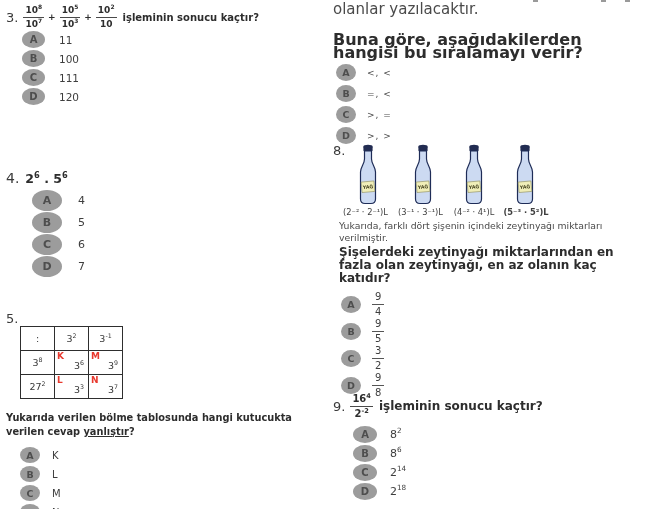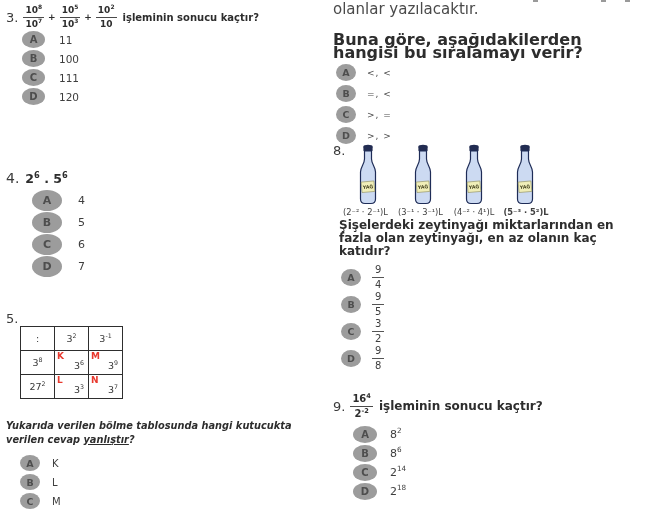--- a/index.html
+++ b/index.html
@@ -155,21 +155,21 @@
           <span class="cell-label">L</span>
           <span class="cell-off"><span>3</span><sup>3</sup></span>
         </td>
         <td>
           <span class="cell-label">N</span>
           <span class="cell-off"><span>3</span><sup>7</sup></span>
         </td>
       </tr>
     </tbody>
       </table>
-    <div class="boldq" style="font-size:9.8px; line-height:13.5px; margin-top:20px; width:308px;font-style:italic;">
+    <div class="boldq" style="font-size:9.8px; line-height:13.5px; margin-top:12px; width:308px;">
       <span>Yukarıda verilen bölme tablosunda hangi kutucukta verilen cevap </span><span style="text-decoration:underline; text-underline-offset:1px;">yanlıştır</span><span>?</span>
     </div>
     <div style="margin-top:9px; padding-left:14px;">
       <div class="opt">
         <span class="circ">A</span>
         <span class="oval">K</span>
       </div>
       <div class="opt">
         <span class="circ">B</span>
         <span class="oval">L</span>
@@ -252,20 +252,21 @@
           </g>
         </svg>
       </div>
     </div>
     <div style="display:flex; margin-left:6px; margin-top:1px;">
       <span style="width:53px; text-align:center; font-size:8.3px; color:#3f3f3f;">(2⁻² · 2⁻¹)L</span>
       <span style="width:53px; text-align:center; font-size:8.3px; color:#3f3f3f; margin-left:2px;">(3⁻¹ · 3⁻¹)L</span>
       <span style="width:50px; text-align:center; font-size:8.3px; color:#3f3f3f; margin-left:2px;">(4⁻² · 4¹)L</span>
       <span style="width:50px; text-align:center; font-size:8.3px; color:#3f3f3f; margin-left:2px;font-weight:bold;">(5⁻³ · 5²)L</span>
     </div>
+    <div style="font-size:9.3px; color:#4a4a4a; margin-top:3px; margin-left:6px; line-height:12px;">Yukarıda, farklı dört şişenin içindeki zeytinyağı miktarları verilmiştir.</div>
     <div class="boldq" style="font-size:12px; margin-top:2px; margin-left:6px; line-height:13px; width:306px;">Şişelerdeki zeytinyağı miktarlarından en fazla olan zeytinyağı, en az olanın kaç katıdır?</div>
     <div style="margin-top:7px; padding-left:8px;">
       <div class="opt">
         <span class="circ">A</span>
         <span class="ofrac">
           <span class="fn">9</span>
           <span class="fd">4</span>
         </span>
       </div>
       <div class="opt">

